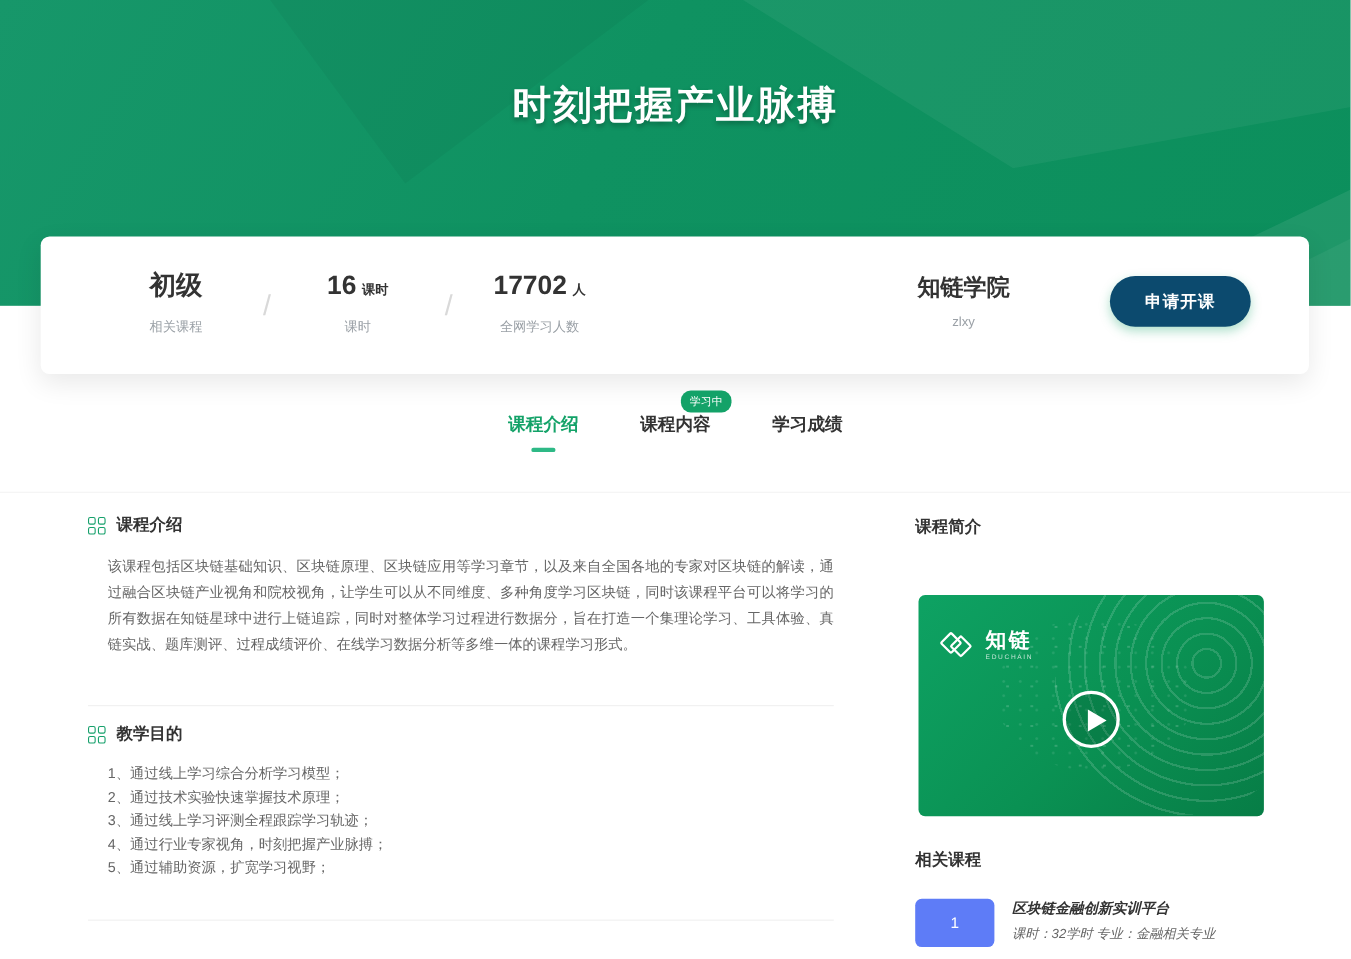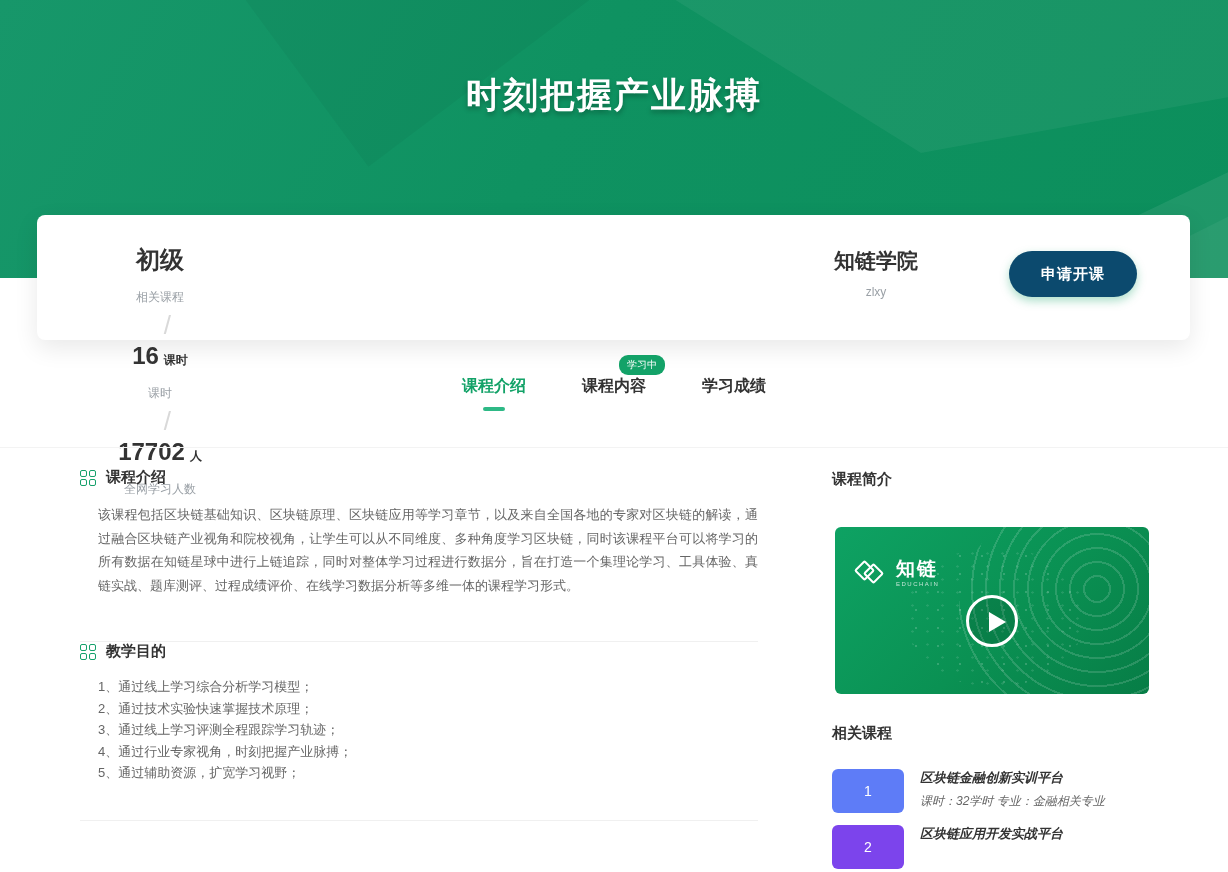--- a/index.html
+++ b/index.html
@@ -18,21 +18,21 @@
     background:rgba(0,0,0,0.04); clip-path:polygon(20% 0,48% 0,30% 60%); }
   .banner .shape4 { position:absolute; left:0; top:0; width:100%; height:100%;
     background:rgba(255,255,255,0.05); clip-path:polygon(90% 100%,100% 78%,100% 100%); }
   .banner-title { position:absolute; left:0; top:72px; width:100%; text-align:center;
     color:#fff; font-size:35px; font-weight:600; letter-spacing:2px;
     text-shadow:0 3px 5px rgba(0,0,0,0.28); }
 
   
   .info-card { position:absolute; left:37px; top:215px; width:1153px; height:125px;
     background:#fff; border-radius:8px; box-shadow:0 8px 24px rgba(0,0,0,0.09); }
-  .stats { position:absolute; left:78px; top:30px; display:flex; align-items:flex-end;flex-direction:column; }
+  .stats { position:absolute; left:78px; top:30px; display:flex; align-items:center; }
   .stat { text-align:center; min-width:90px; }
   .stat-valrow { display:flex; align-items:baseline; justify-content:center; gap:5px; }
   .stat-value { font-size:24px; font-weight:700; color:#333; line-height:30px; }
   .stat-unit { font-size:12px; color:#333; font-weight:700; }
   .stat-label { margin-top:14px; font-size:12px; color:#9aa0a6; }
   .stat-slash { font-size:26px; color:#d9d9d9; margin:4px 34px 0 34px; font-weight:300; }
   .org { position:absolute; right:272px; top:32px; text-align:center; }
   .org-name { font-size:21px; font-weight:700; color:#333; }
   .org-code { margin-top:10px; font-size:12px; color:#9aa0a6; }
   .apply-btn { position:absolute; right:53px; top:36px; width:128px; height:46px;
@@ -57,27 +57,27 @@
   .section-head { display:flex; align-items:center; gap:10px; }
   .grid-icon { display:grid; grid-template-columns:7px 7px; grid-template-rows:7px 7px;
     gap:2px; }
   .grid-icon span { border:1.6px solid #15a06b; border-radius:2px; }
   .section-title { font-size:15px; font-weight:700; color:#333; }
   .section-body { margin:16px 0 0 18px; width:660px; font-size:13px; color:#666;
     line-height:23.5px; text-align:justify; }
   .section-divider { width:678px; height:1px; background:#f0f0f0; }
   .divider-a { margin-top:44px; }
   .divider-b { margin-top:36px; }
-  .head-b { }
+  .head-b { margin-top:16px; }
   .obj-list { margin:15px 0 0 18px; list-style:none; font-size:13px; color:#666; line-height:21.5px; }
 
   
   .sidebar { position:absolute; left:832px; top:470px; width:320px; }
   .sb-title { font-size:15px; font-weight:700; color:#333; }
-  .video-card { position:relative; margin-top:38px; margin-left:3px; width:314px; height:167px;
+  .video-card { position:relative; margin-top:52px; margin-left:3px; width:314px; height:201px;
     border-radius:6px; overflow:hidden; cursor:pointer;
     background:linear-gradient(135deg,#0ea263 0%,#0a9153 55%,#077d46 100%); }
   .video-rings { position:absolute; right:-40px; top:-30px; width:230px; height:230px;
     background:repeating-radial-gradient(circle at 60% 40%, rgba(255,255,255,0) 0 12px,
       rgba(255,255,255,0.14) 12px 14px); border-radius:50%; }
   .video-dots { position:absolute; left:70px; top:20px; width:180px; height:140px; opacity:.5;
     background-image:radial-gradient(rgba(255,255,255,0.35) 1px, transparent 1.6px),
       radial-gradient(rgba(255,255,255,0.22) 1px, transparent 1.6px);
     background-size:22px 18px, 15px 13px; border-radius:50%; }
   .video-logo { position:absolute; left:22px; top:32px; display:flex; align-items:center; gap:9px; }

